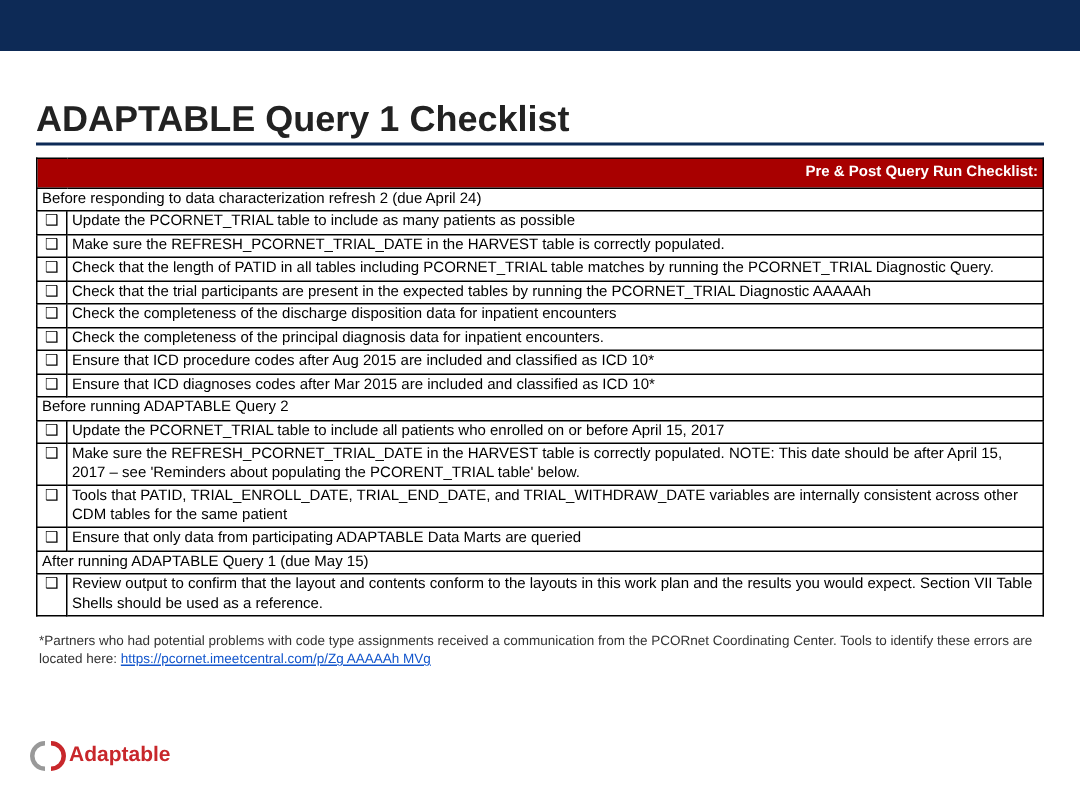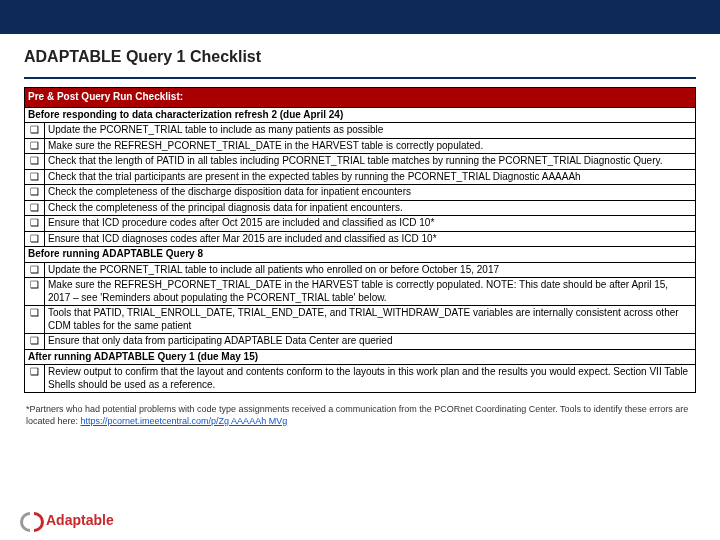--- a/index.html
+++ b/index.html
@@ -12,68 +12,69 @@
   }
   .top-bar {
     width: 100%;
     height: 34px;
     background: #0d2a56;
   }
   .content {
     padding: 14px 24px 0 24px;
   }
   .title {
-    font-size: 16px;
+    font-size: 24px;
     font-weight: bold;
     color: #222;
     border-bottom: 2px solid #0d2a56;
-    padding-bottom: 11px;
+    padding-bottom: 1px;
     margin-bottom: 8px;
+    margin-top: 18px;
   }
   .checklist-table {
     width: 100%;
     border-collapse: collapse;
     font-size: 10px;
     line-height: 1.25;
   }
   .checklist-table td {
     border: 1px solid #000;
     padding: 1px 3px;
     vertical-align: top;
   }
   .checklist-header td {
     background: #a80000;
     color: #fff;
     font-weight: bold;
-    text-align: left;
+    text-align: right;
     padding: 3px;
   }
   .section-row td {
-    font-weight: bold;
+    font-weight: normal;
   }
   .checkbox-cell {
     width: 20px;
     text-align: center;
     font-family: Arial, sans-serif;
   }
   .footnote {
     margin-top: 10px;
     font-size: 9px;
     color: #333;
     line-height: 1.35;
     padding: 0 2px;
   }
   .footnote a {
     color: #1155cc;
     text-decoration: underline;
     text-align: right;
   }
   .footer {
     position: absolute;
-    bottom: 10px;
+    bottom: 28px;
     left: 20px;
     display: flex;
     align-items: center;
     gap: 6px;
     text-align: right;
   }
   .logo-icon {
     width: 20px;
     height: 20px;
     position: relative;
@@ -130,45 +131,45 @@
     <tr>
           <td class="checkbox-cell">❑</td>
           <td>Check the completeness of the discharge disposition data for inpatient encounters</td>
         </tr>
     <tr>
           <td class="checkbox-cell">❑</td>
           <td>Check the completeness of the principal diagnosis data for inpatient encounters.</td>
         </tr>
     <tr>
           <td class="checkbox-cell">❑</td>
-          <td>Ensure that ICD procedure codes after Oct 2015 are included and classified as ICD 10*</td>
+          <td>Ensure that ICD procedure codes after Aug 2015 are included and classified as ICD 10*</td>
         </tr>
     <tr>
           <td class="checkbox-cell">❑</td>
           <td>Ensure that ICD diagnoses codes after Mar 2015 are included and classified as ICD 10*</td>
         </tr>
 
     <tr class="section-row">
-      <td colspan="2">Before running ADAPTABLE Query 8</td>
+      <td colspan="2">Before running ADAPTABLE Query 2</td>
     </tr>
     <tr>
           <td class="checkbox-cell">❑</td>
-          <td>Update the PCORNET_TRIAL table to include all patients who enrolled on or before October 15, 2017</td>
+          <td>Update the PCORNET_TRIAL table to include all patients who enrolled on or before April 15, 2017</td>
         </tr>
     <tr>
           <td class="checkbox-cell">❑</td>
           <td>Make sure the REFRESH_PCORNET_TRIAL_DATE in the HARVEST table is correctly populated. NOTE: This date should be after April 15, 2017 – see 'Reminders about populating the PCORENT_TRIAL table' below.</td>
         </tr>
     <tr>
           <td class="checkbox-cell">❑</td>
           <td>Tools that PATID, TRIAL_ENROLL_DATE, TRIAL_END_DATE, and TRIAL_WITHDRAW_DATE variables are internally consistent across other CDM tables for the same patient</td>
         </tr>
     <tr>
           <td class="checkbox-cell">❑</td>
-          <td>Ensure that only data from participating ADAPTABLE Data Center are queried</td>
+          <td>Ensure that only data from participating ADAPTABLE Data Marts are queried</td>
         </tr>
 
     <tr class="section-row">
       <td colspan="2">After running ADAPTABLE Query 1 (due May 15)</td>
     </tr>
     <tr>
           <td class="checkbox-cell">❑</td>
           <td>Review output to confirm that the layout and contents conform to the layouts in this work plan and the results you would expect.  Section VII Table Shells should be used as a reference.</td>
         </tr>
   </tbody>

